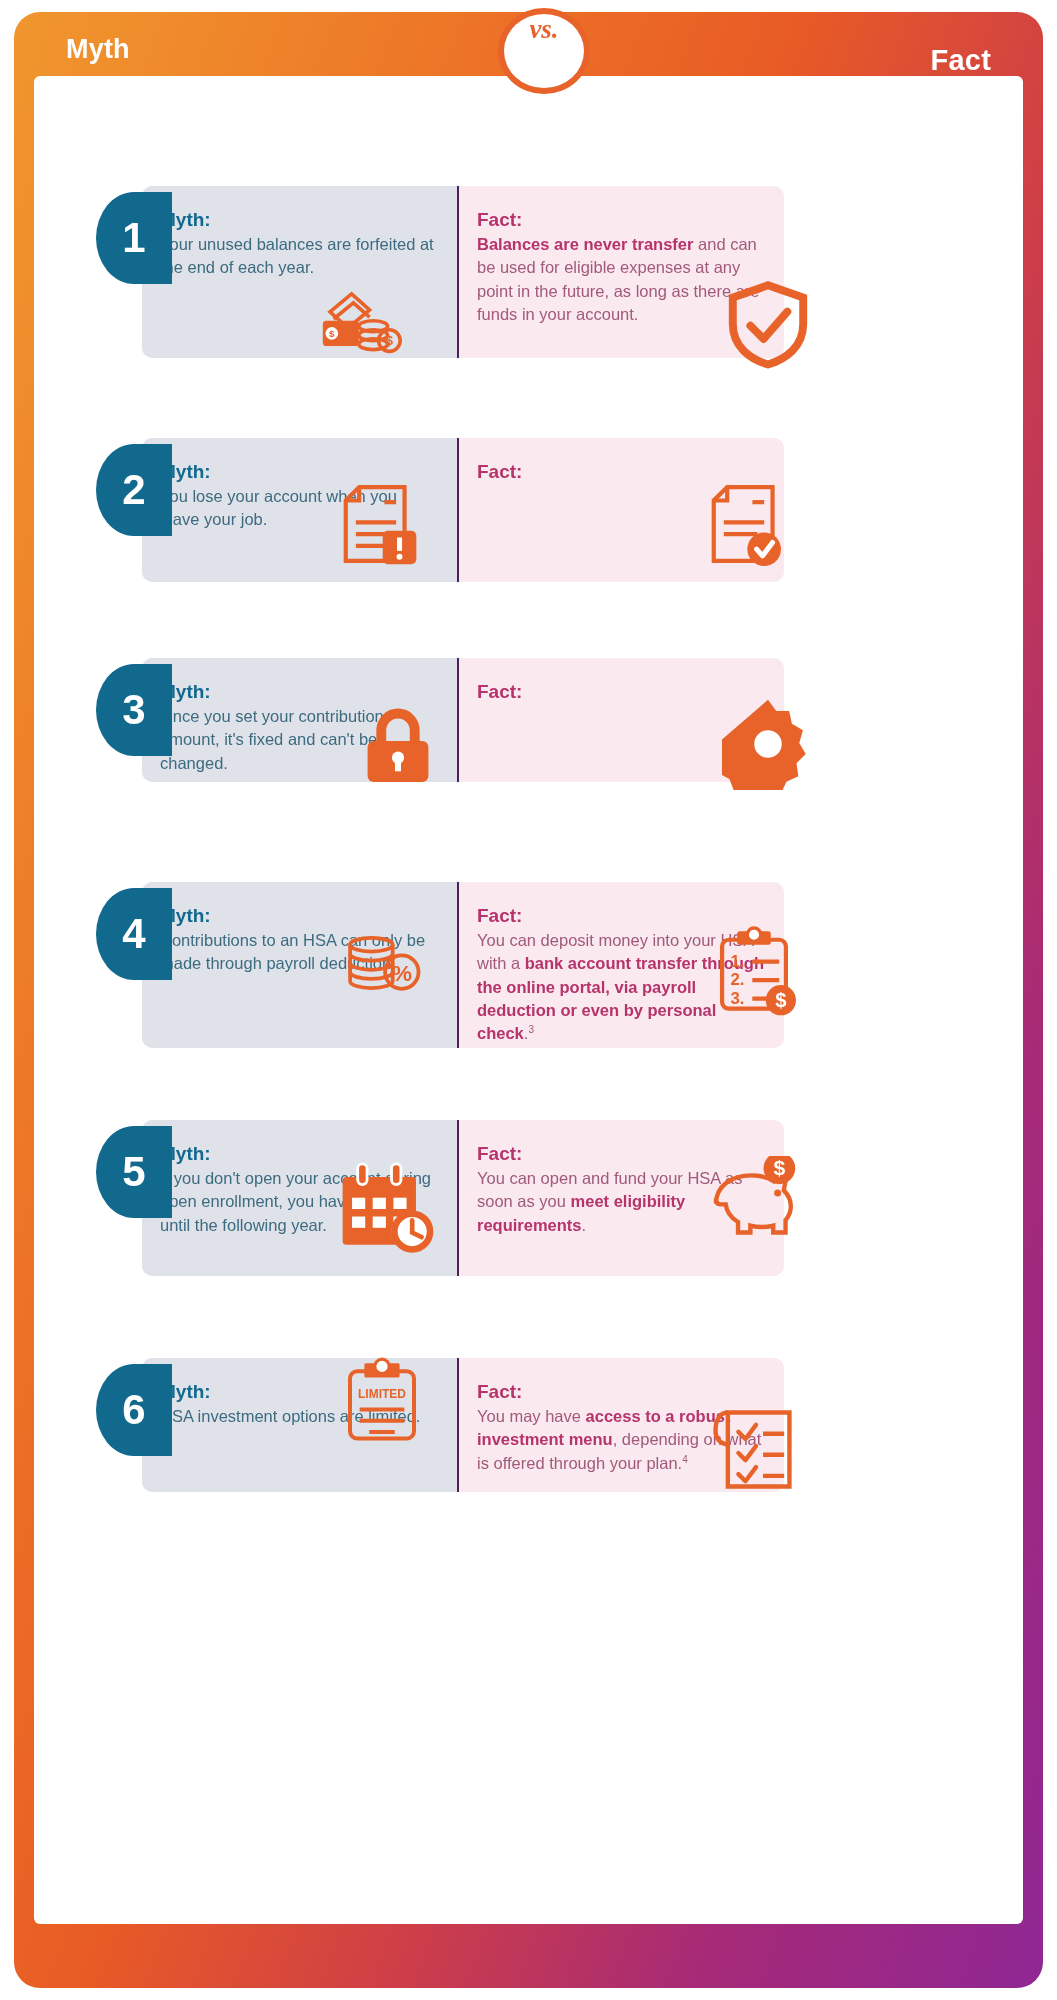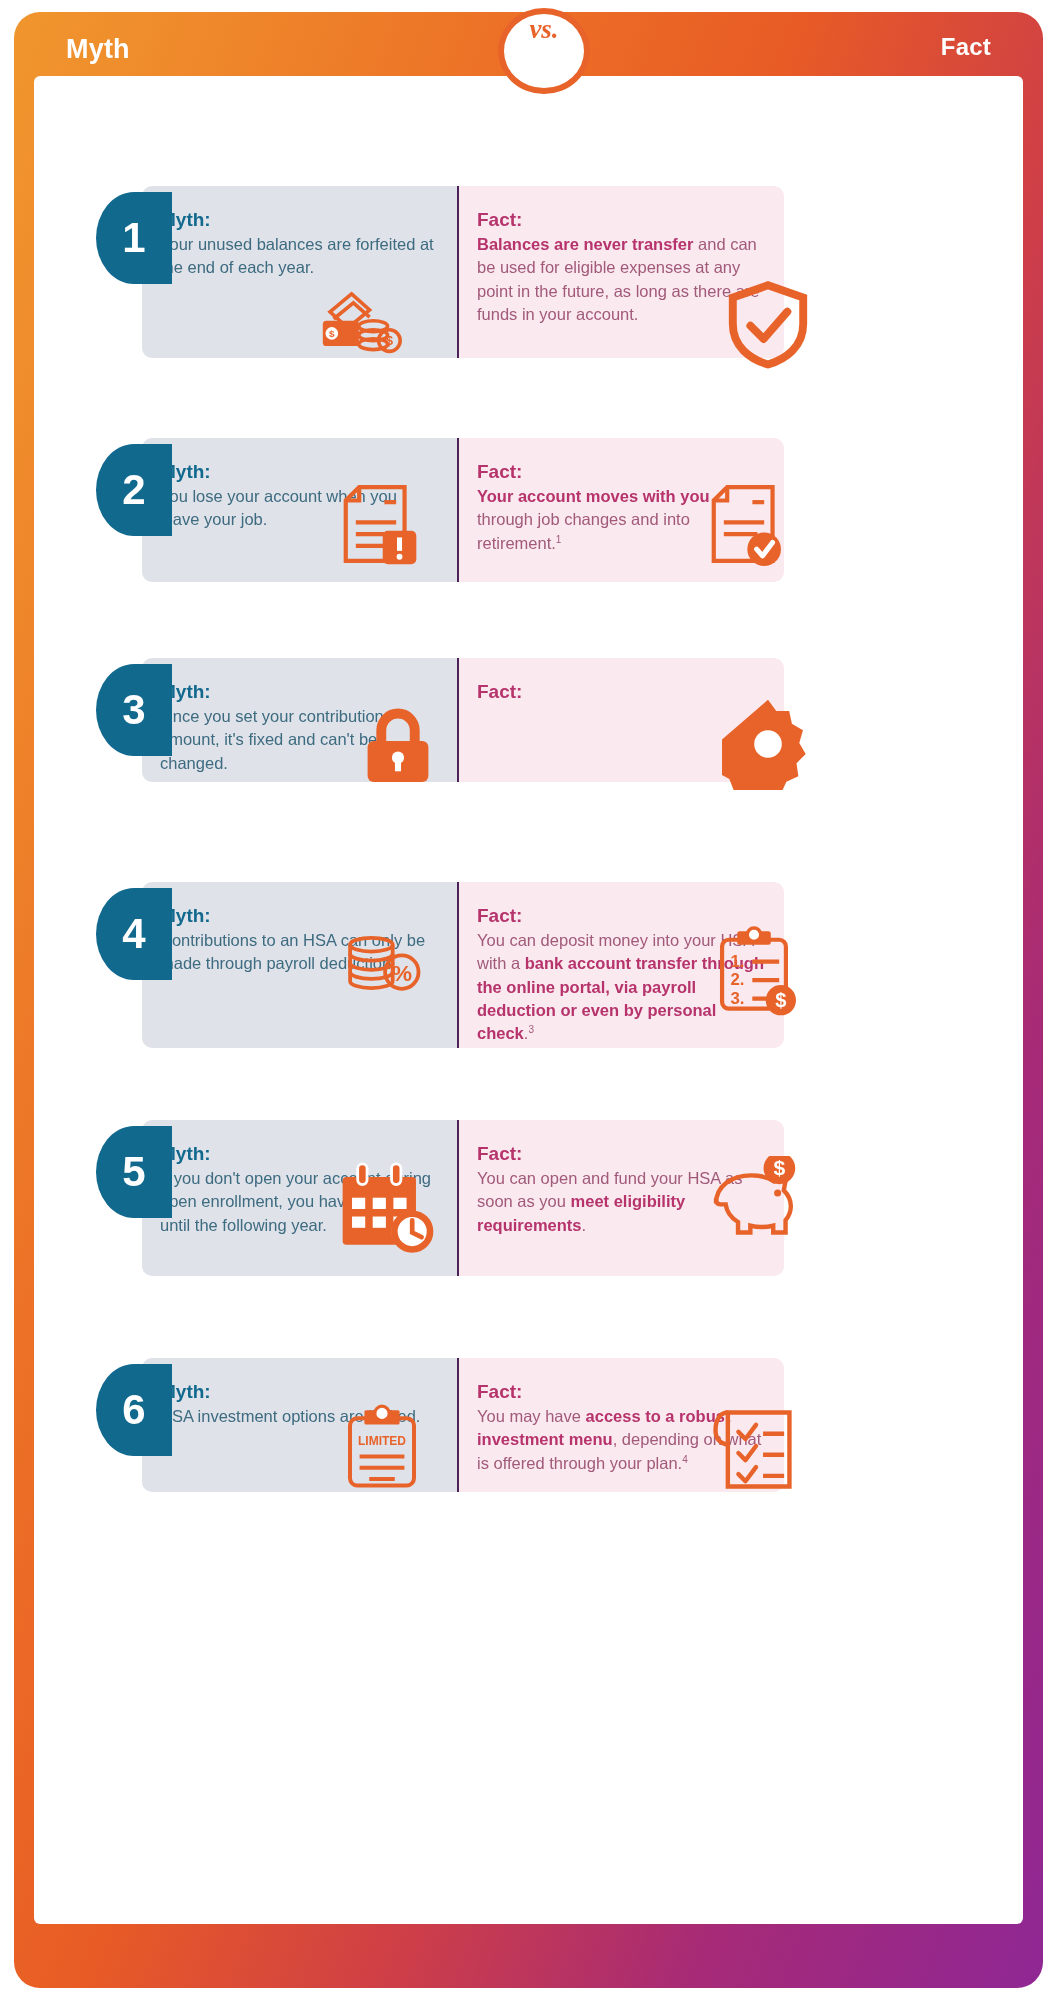--- a/index.html
+++ b/index.html
@@ -45,23 +45,23 @@
   #myth-title {
     position:absolute;
     left:52px; top:22px;
     color:#ffffff;
     font-size:27px;
     font-weight:bold;
     letter-spacing:.2px;
   }
   #fact-title {
     position:absolute;
-    right:52px; top:21px;
+    right:52px; top:32px;
     color:#ffffff;
-    font-size:24px;
+    font-size:29px;
     font-weight:bold;
     letter-spacing:.2px;
   }
   #vs-badge {
     position:absolute;
     left:484px; top:-4px;
     width:92px; height:86px;
     border-radius:50%;
     background:#ffffff;
     border:6px solid #e8632a;
@@ -195,21 +195,20 @@
         <div class="myth-card" style="top: 362px; height: 144px;">
           <div class="card-text">
             <div class="lbl-myth">Myth:</div>
             <div class="body-myth">You lose your account when you leave your job.</div>
           </div>
         </div>
         <div class="divider" style="top: 362px; height: 144px;"></div>
         <div class="fact-card" style="top: 362px; height: 144px;">
           <div class="card-text">
             <div class="lbl-fact">Fact:</div>
-            <div class="body-fact"><b>Your account moves with you</b> through job changes and into retirement.<sup>1</sup></div>
           </div>
         </div>
         <div class="numbox" style="top: 368px; height: 92px;">2</div>
         <div class="icon" style="left: 300px; top: 400px; width: 84px; height: 96px;"><svg width="84" height="96" viewBox="0 0 100 100" xmlns="http://www.w3.org/2000/svg">
             <path d="M30 6 H84 V94 H14 V22 Z" fill="none" stroke="#e8632a" stroke-width="5"></path>
             <path d="M30 6 V22 H14" fill="none" stroke="#e8632a" stroke-width="5"></path>
             <path d="M60 24 H74" stroke="#e8632a" stroke-width="5"></path>
             <path d="M26 48 H74 M26 62 H60 M26 76 H60" stroke="#e8632a" stroke-width="5"></path>
             <rect x="58" y="58" width="40" height="40" rx="6" fill="#e8632a"></rect>
             <rect x="75" y="66" width="6" height="16" fill="#fff"></rect>
@@ -328,21 +327,21 @@
           </div>
         </div>
         <div class="divider" style="top: 1282px; height: 134px;"></div>
         <div class="fact-card" style="top: 1282px; height: 134px;">
           <div class="card-text">
             <div class="lbl-fact">Fact:</div>
             <div class="body-fact">You may have <b>access to a robust investment menu</b>, depending on what is offered through your plan.<sup>4</sup></div>
           </div>
         </div>
         <div class="numbox" style="top: 1288px; height: 92px;">6</div>
-        <div class="icon" style="left: 308px; top: 1322px; width: 80px; height: 98px;"><svg width="80" height="98" viewBox="0 0 100 100" xmlns="http://www.w3.org/2000/svg">
+        <div class="icon" style="left: 308px; top: 1275px; width: 80px; height: 98px;"><svg width="80" height="98" viewBox="0 0 100 100" xmlns="http://www.w3.org/2000/svg">
             <rect x="10" y="14" width="80" height="84" rx="9" fill="none" stroke="#e8632a" stroke-width="5"></rect>
             <rect x="28" y="4" width="44" height="18" rx="2" fill="#e8632a"></rect>
             <circle cx="50" cy="8" r="9" fill="#fff" stroke="#e8632a" stroke-width="4"></circle>
             <text x="50" y="48" font-size="15" font-weight="bold" fill="#e8632a" text-anchor="middle" font-family="Liberation Sans">LIMITED</text>
             <path d="M22 62 H78 M22 76 H78 M34 90 H66" stroke="#e8632a" stroke-width="5"></path>
           </svg></div>
         <div class="icon" style="left: 678px; top: 1322px; width: 88px; height: 96px;"><svg width="88" height="96" viewBox="0 0 100 100" xmlns="http://www.w3.org/2000/svg">
             <path d="M18 12 H88 V96 H18 Z" fill="none" stroke="#e8632a" stroke-width="5"></path>
             <path d="M18 12 c-10 0 -14 10 -14 20 c0 10 6 16 14 16" fill="none" stroke="#e8632a" stroke-width="5"></path>
             <g fill="none" stroke="#e8632a" stroke-width="5" stroke-linecap="round" stroke-linejoin="round">

